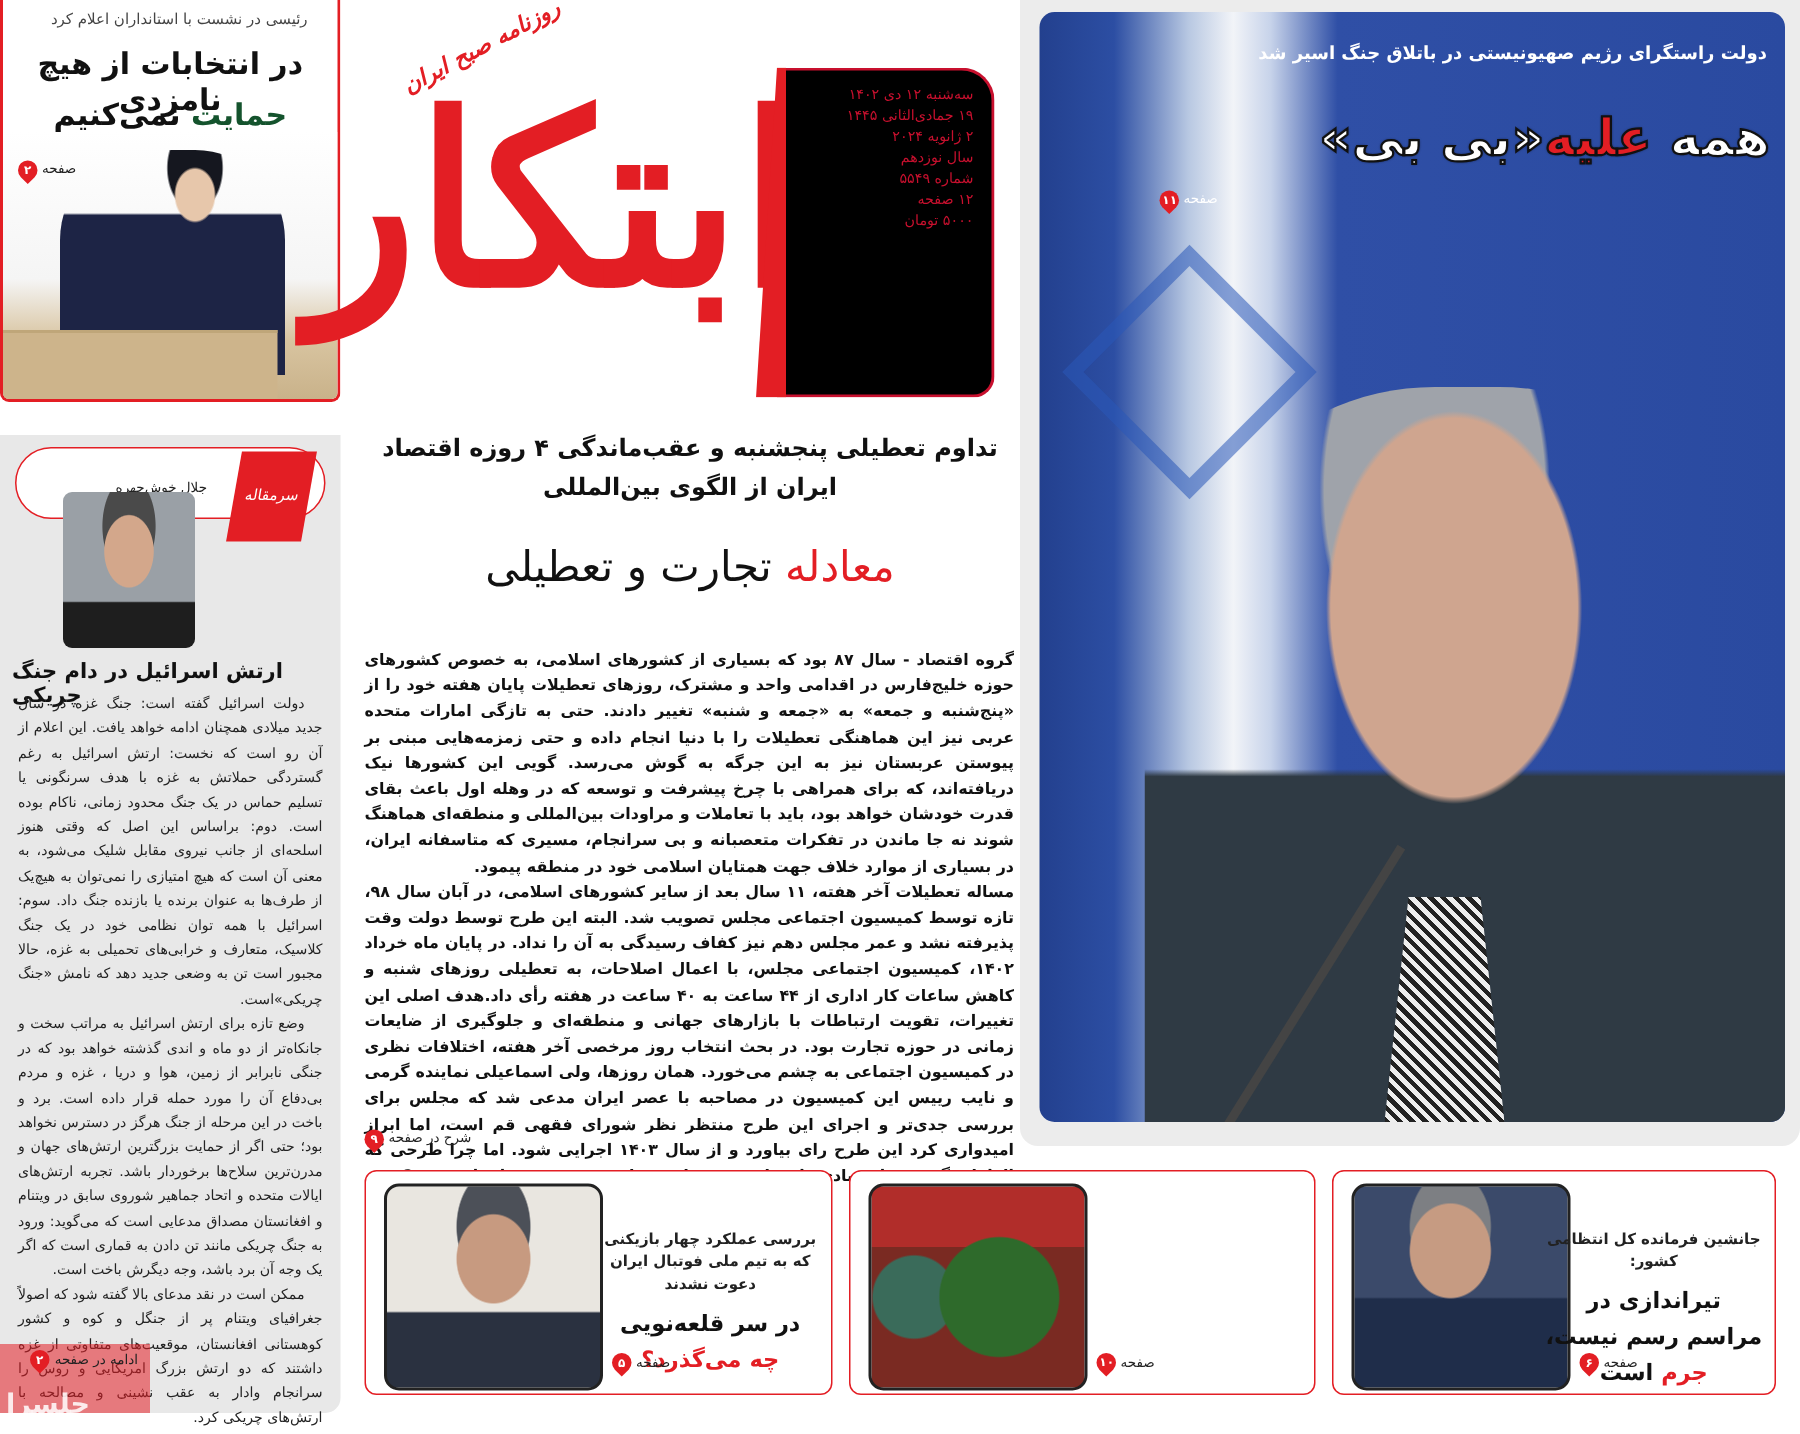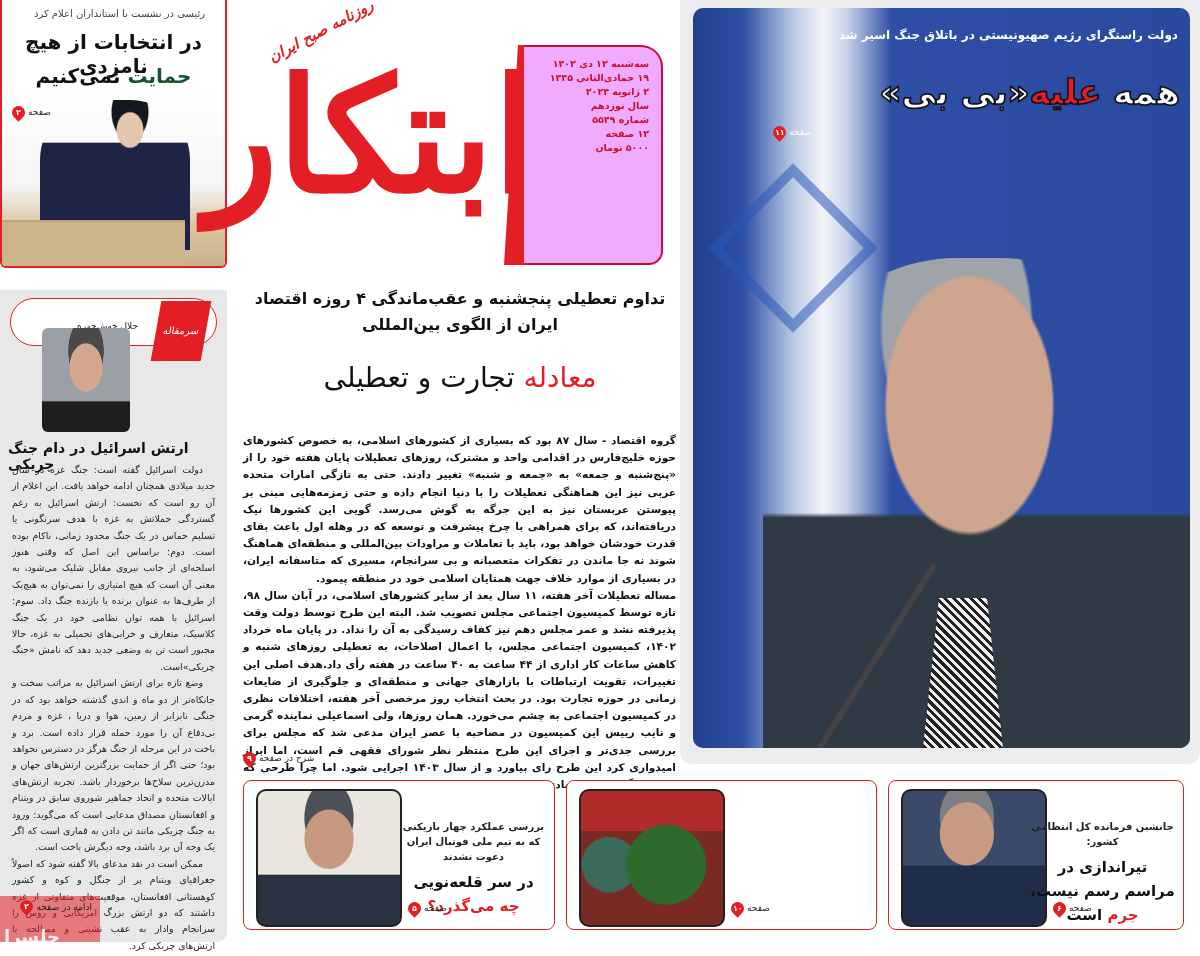--- a/index.html
+++ b/index.html
@@ -44,21 +44,21 @@
     position: absolute; left: 10px; top: 10px; width: 290px; height: 255px;
     font-family: "DejaVu Serif", serif; font-size: 150px; font-weight: bold; color: #e31e24;
     line-height: 250px; text-align: center; letter-spacing: -8px; transform: scaleY(1.05);
   }
   .logo-sub {
     position: absolute; left: 28px; top: 22px; font-size: 15px; font-style: italic;
     color: #e31e24; transform: rotate(-28deg); font-weight: bold;
   }
   .issue-box {
     position: absolute; left: 283px; top: 45px; width: 145px; height: 220px;
-    border: 2px solid #c8102e; border-left: none; border-radius: 0 22px 14px 0; background: #f0abfc; font-weight: bold;
+    border: 2px solid #c8102e; border-left: none; border-radius: 0 22px 14px 0; background: #000000;
   }
   .issue-box::before {
     content: ""; position: absolute; left: -14px; top: -2px; bottom: -2px; width: 20px;
     background: #e31e24; clip-path: polygon(70% 0, 100% 0, 100% 100%, 0 100%);
   }
   .issue-lines { position: absolute; right: 12px; top: 10px; font-size: 9.5px; color: #c8102e; line-height: 14px; text-align: right; }
 
   
   .main-kicker { position: absolute; left: 240px; top: 286px; width: 440px; text-align: center; font-size: 16px; font-weight: bold; line-height: 26px; color: #111; }
   .main-title { position: absolute; left: 240px; top: 350px; width: 440px; text-align: center; font-size: 28px; font-weight: normal; line-height: 56px; font-family: "DejaVu Sans", sans-serif; }

